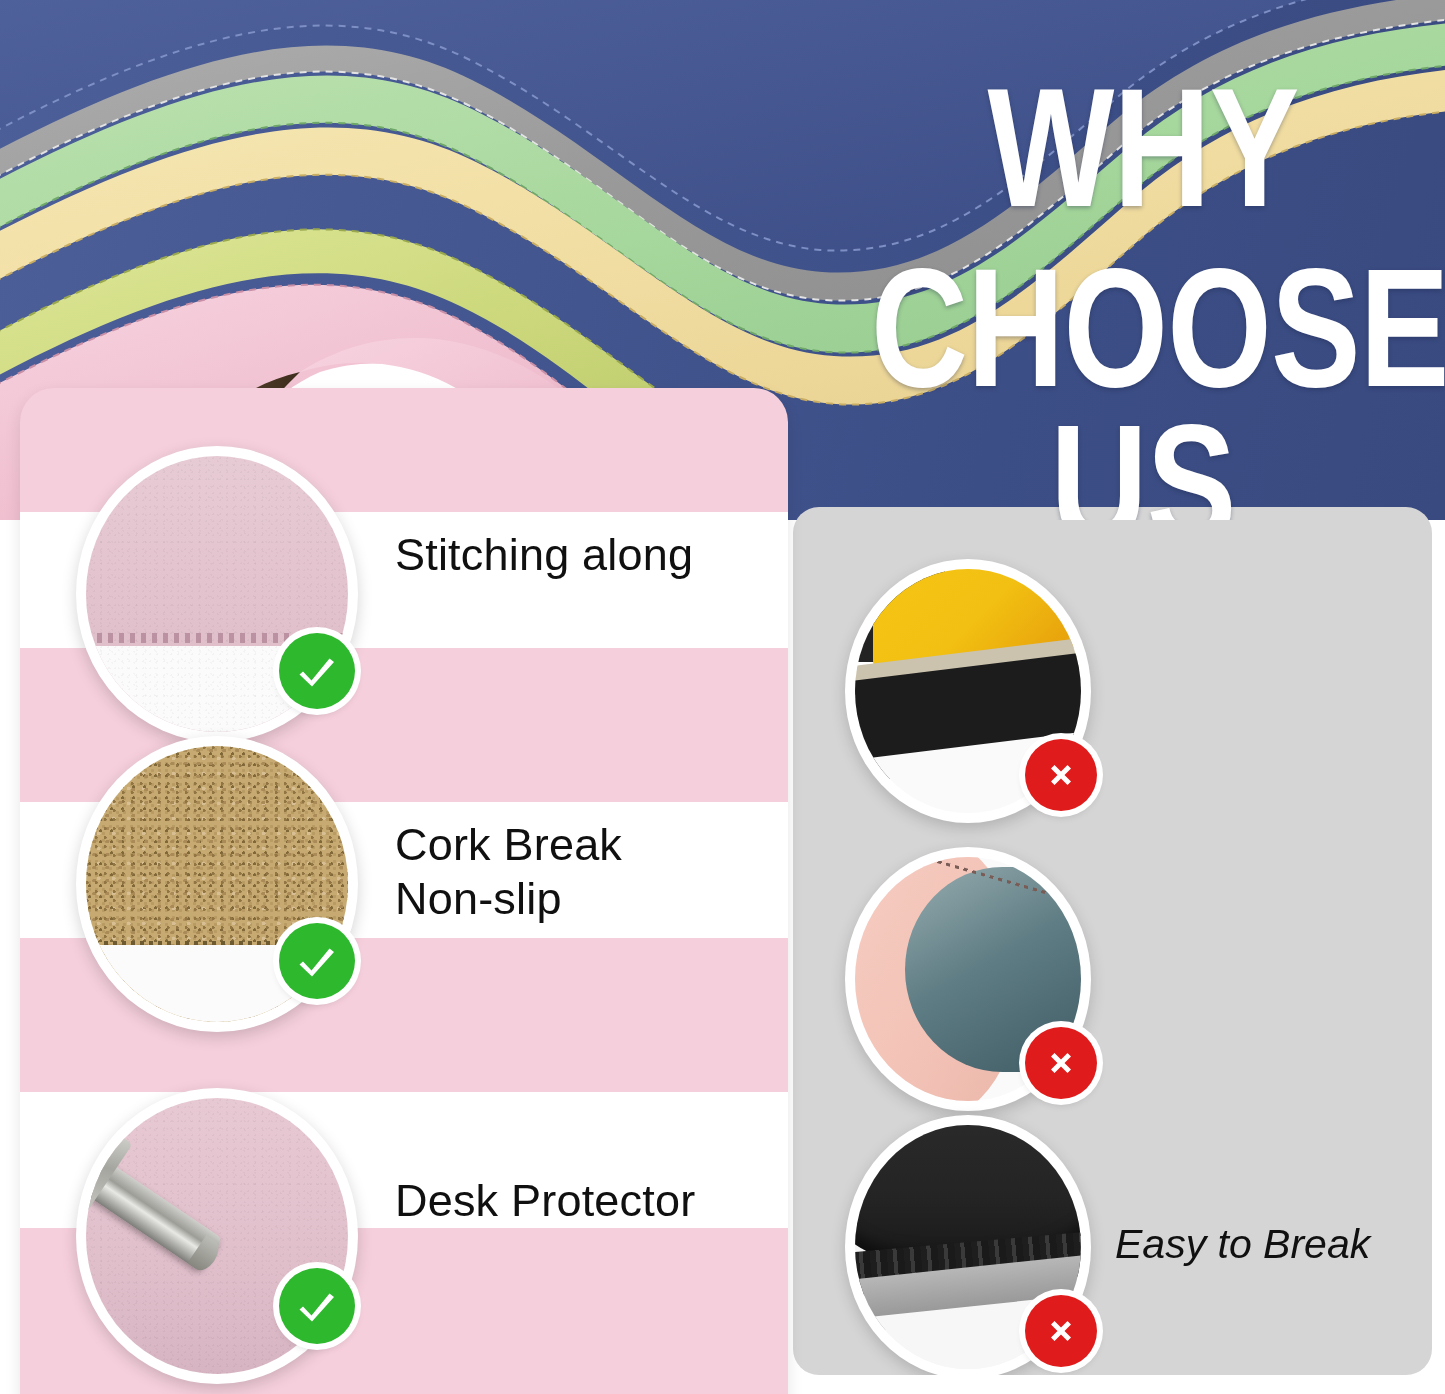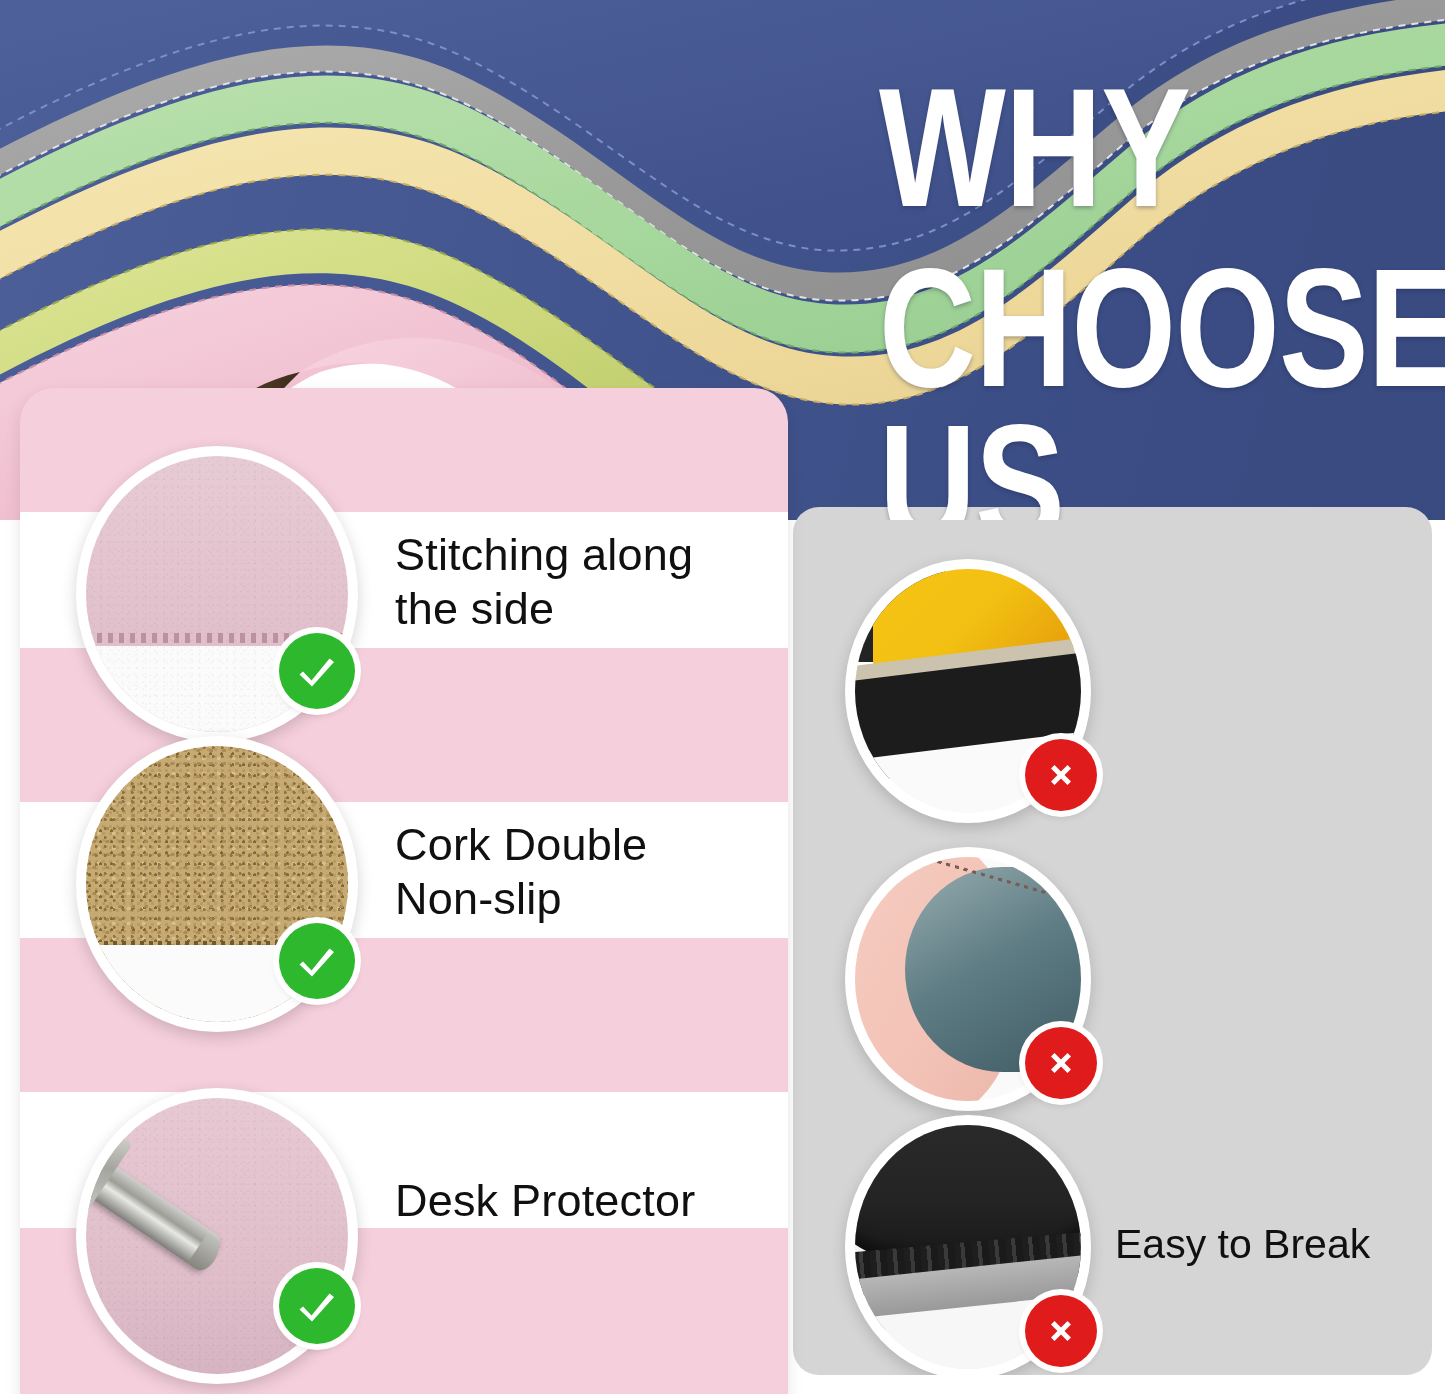--- a/index.html
+++ b/index.html
@@ -8,21 +8,21 @@
 
   
   #hero{position:absolute;left:0;top:0;width:1445px;height:520px;overflow:hidden;
         background:#ffffff;}
   #hero-blue{position:absolute;inset:0;
      background:linear-gradient(105deg,#4c5f98 0%,#44568f 38%,#3c4e86 70%,#394a80 100%);}
 
   #hero-mats{position:absolute;inset:0;}
 
   
-  #title{position:absolute;right:22px;top:70px;width:680px;text-align:left;
+  #title{position:absolute;right:30px;top:70px;width:680px;text-align:center;
          z-index:40;pointer-events:none;}
   #title .ln{display:block;color:#ffffff;font-weight:700;
         font-family:"Liberation Sans","DejaVu Sans",sans-serif;
         letter-spacing:-1px;line-height:0.93;
         transform:scaleX(0.80);transform-origin:right center;
         text-shadow:0 2px 5px rgba(25,35,70,.35);}
   #title .l1{font-size:168px;}
   #title .l2{font-size:168px;margin-top:24px;}
 
   
@@ -265,21 +265,21 @@
           <div class="wht2"></div>
       </div>
     </div>
   </div>
   <div class="badge" style="left:232px;top:788px;width:72px;height:72px;background:#e01b1b;">
     <svg width="38" height="38" viewBox="0 0 38 38" aria-hidden="true">
       <path d="M9 12.5 L12.5 9 L19 15.5 L25.5 9 L29 12.5 L22.5 19 L29 25.5 L25.5 29
                L19 22.5 L12.5 29 L9 25.5 L15.5 19 Z" fill="#ffffff"></path>
     </svg>
   </div>
-  <div class="rowtext" style="top:712px;">
+  <div class="rowtext" style="top:712px;font-style:italic;">
     <span>Easy to Break</span>
   </div>
 </section>
 
 <section id="pros">
 
   <div class="stripe" style="top:124px;height:136px;"></div>
   <div class="stripe" style="top:414px;height:136px;"></div>
   <div class="stripe" style="top:704px;height:136px;"></div>
 
@@ -290,38 +290,37 @@
       </div>
     </div>
   </div>
   <div class="badge" style="left:259px;top:245px;width:76px;height:76px;background:#2eb82e;">
     <svg width="44" height="44" viewBox="0 0 44 44" aria-hidden="true">
       <path d="M8 22.5 L16.5 31.5 L34.5 9.5 L39 13 L17 37.5 L4.5 25.5 Z" fill="#ffffff"></path>
     </svg>
   </div>
   <div class="rowtext" style="top:140px;">
     <span>Stitching along</span><br>
-    <span>the side</span>
   </div>
 
   <div class="thumb" style="left:56px;top:348px;width:282px;height:296px;">
     <div class="inner">
       <div class="art art-cork">
         <div class="speck"></div>
           <div class="edge"></div>
       </div>
     </div>
   </div>
   <div class="badge" style="left:259px;top:535px;width:76px;height:76px;background:#2eb82e;">
     <svg width="44" height="44" viewBox="0 0 44 44" aria-hidden="true">
       <path d="M8 22.5 L16.5 31.5 L34.5 9.5 L39 13 L17 37.5 L4.5 25.5 Z" fill="#ffffff"></path>
     </svg>
   </div>
   <div class="rowtext" style="top:430px;">
-    <span>Cork Double</span><br>
+    <span>Cork Break</span><br>
     <span>Non-slip</span>
   </div>
 
   <div class="thumb" style="left:56px;top:700px;width:282px;height:296px;">
     <div class="inner">
       <div class="art art-desk">
         <div class="tex-grain"></div>
         <div class="tool">
           <div class="shaft"></div>
             <div class="head"></div>

